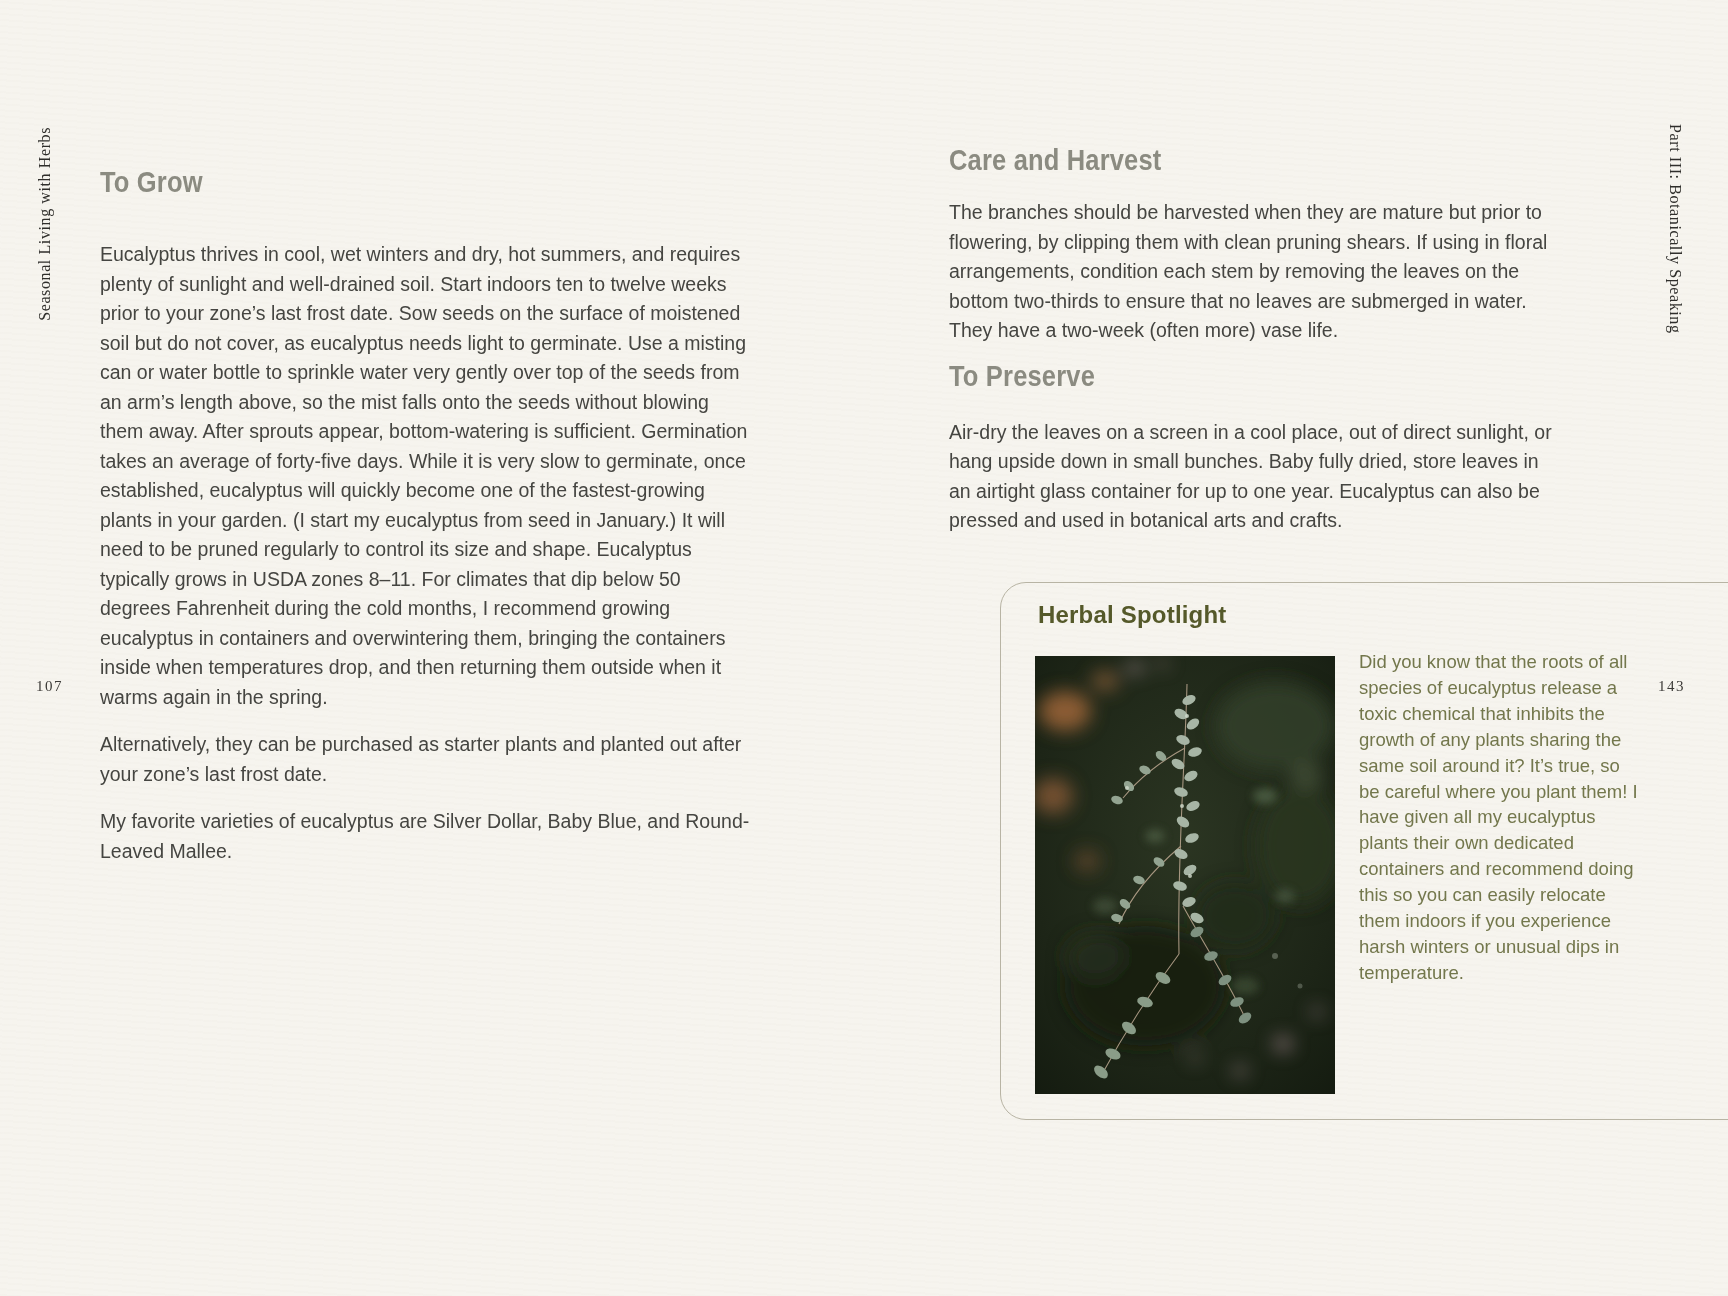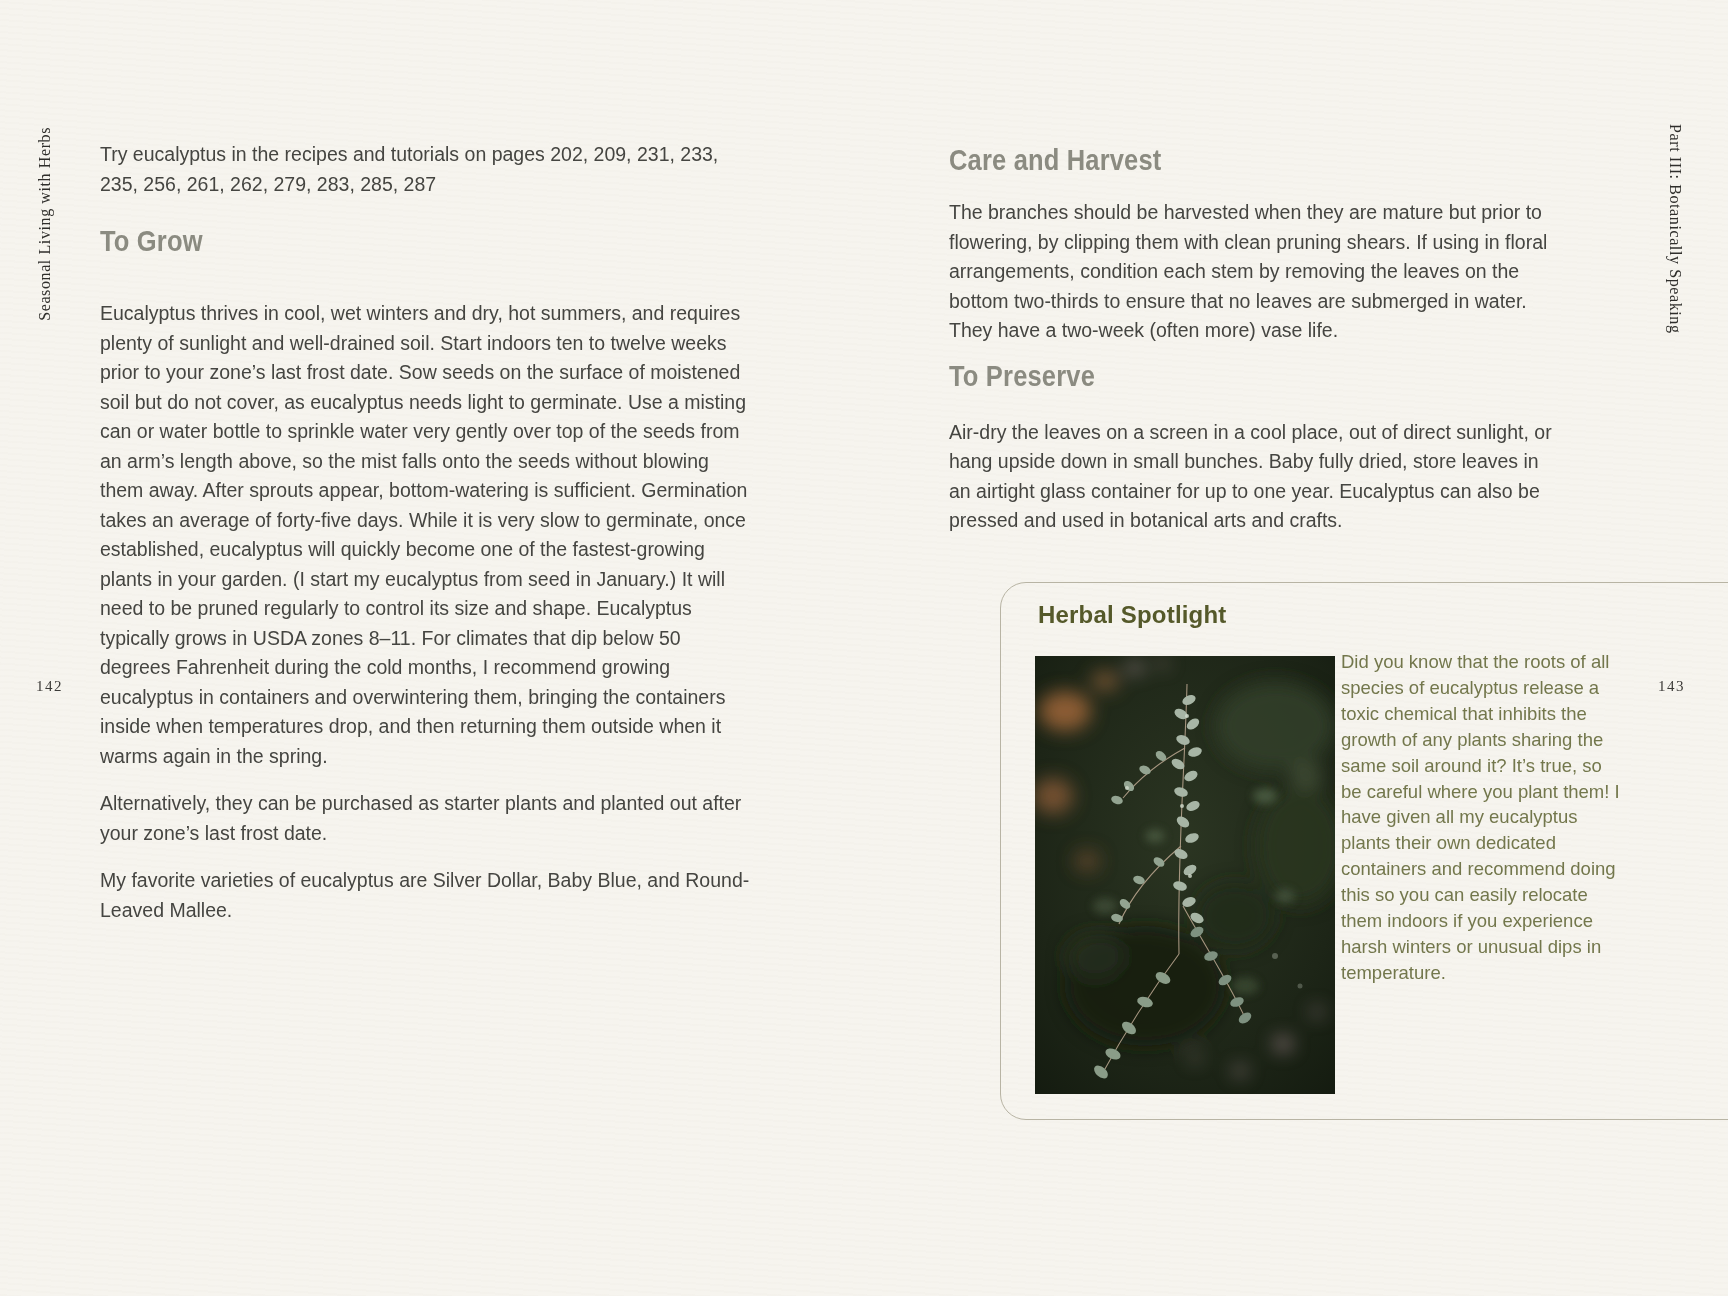--- a/index.html
+++ b/index.html
@@ -79,36 +79,35 @@
     margin:0;
     font-size:24px;font-weight:700;color:#55592a;
     letter-spacing:.2px;
   }
   .spot-photo{
     position:absolute;left:34px;top:73px;
     width:300px;height:438px;overflow:hidden;background:#1d2418;
   }
   .spot-photo svg{display:block;width:100%;height:100%;}
   .spot-text{
-    position:absolute;left:340px;top:66px;
+    position:absolute;left:358px;top:66px;
     width:286px;margin:0;
     font-size:18.5px;line-height:25.9px;
     color:#73774c;
   }
 </style>
 </head>
 <body>
 
 <div class="spread">
 
   <div class="vhead vhead-left">Seasonal Living with Herbs</div>
-  <div class="pagenum pagenum-left">142</div>
+  <div class="pagenum pagenum-left">107</div>
 
   <main class="col col-left">
-    <p class="body">Try eucalyptus in the recipes and tutorials on pages 202, 209, 231, 233, 235, 256, 261, 262, 279, 283, 285, 287</p>
     <h2 class="sec">To Grow</h2>
     <p class="body">Eucalyptus thrives in cool, wet winters and dry, hot summers, and requires plenty of sunlight and well-drained soil. Start indoors ten to twelve weeks prior to your zone’s last frost date. Sow seeds on the surface of moistened soil but do not cover, as eucalyptus needs light to germinate. Use a misting can or water bottle to sprinkle water very gently over top of the seeds from an arm’s length above, so the mist falls onto the seeds without blowing them away. After sprouts appear, bottom-watering is sufficient. Germination takes an average of forty-five days. While it is very slow to germinate, once established, eucalyptus will quickly become one of the fastest-growing plants in your garden. (I start my eucalyptus from seed in January.) It will need to be pruned regularly to control its size and shape. Eucalyptus typically grows in USDA zones 8–11. For climates that dip below 50 degrees Fahrenheit during the cold months, I recommend growing eucalyptus in containers and overwintering them, bringing the containers inside when temperatures drop, and then returning them outside when it warms again in the spring.</p>
     <p class="body">Alternatively, they can be purchased as starter plants and planted out after your zone’s last frost date.</p>
     <p class="body">My favorite varieties of eucalyptus are Silver Dollar, Baby Blue, and Round-Leaved Mallee.</p>
   </main>
 
   <div class="vhead vhead-right">Part III: Botanically Speaking</div>
   <div class="pagenum pagenum-right">143</div>
 
   <main class="col col-right">

